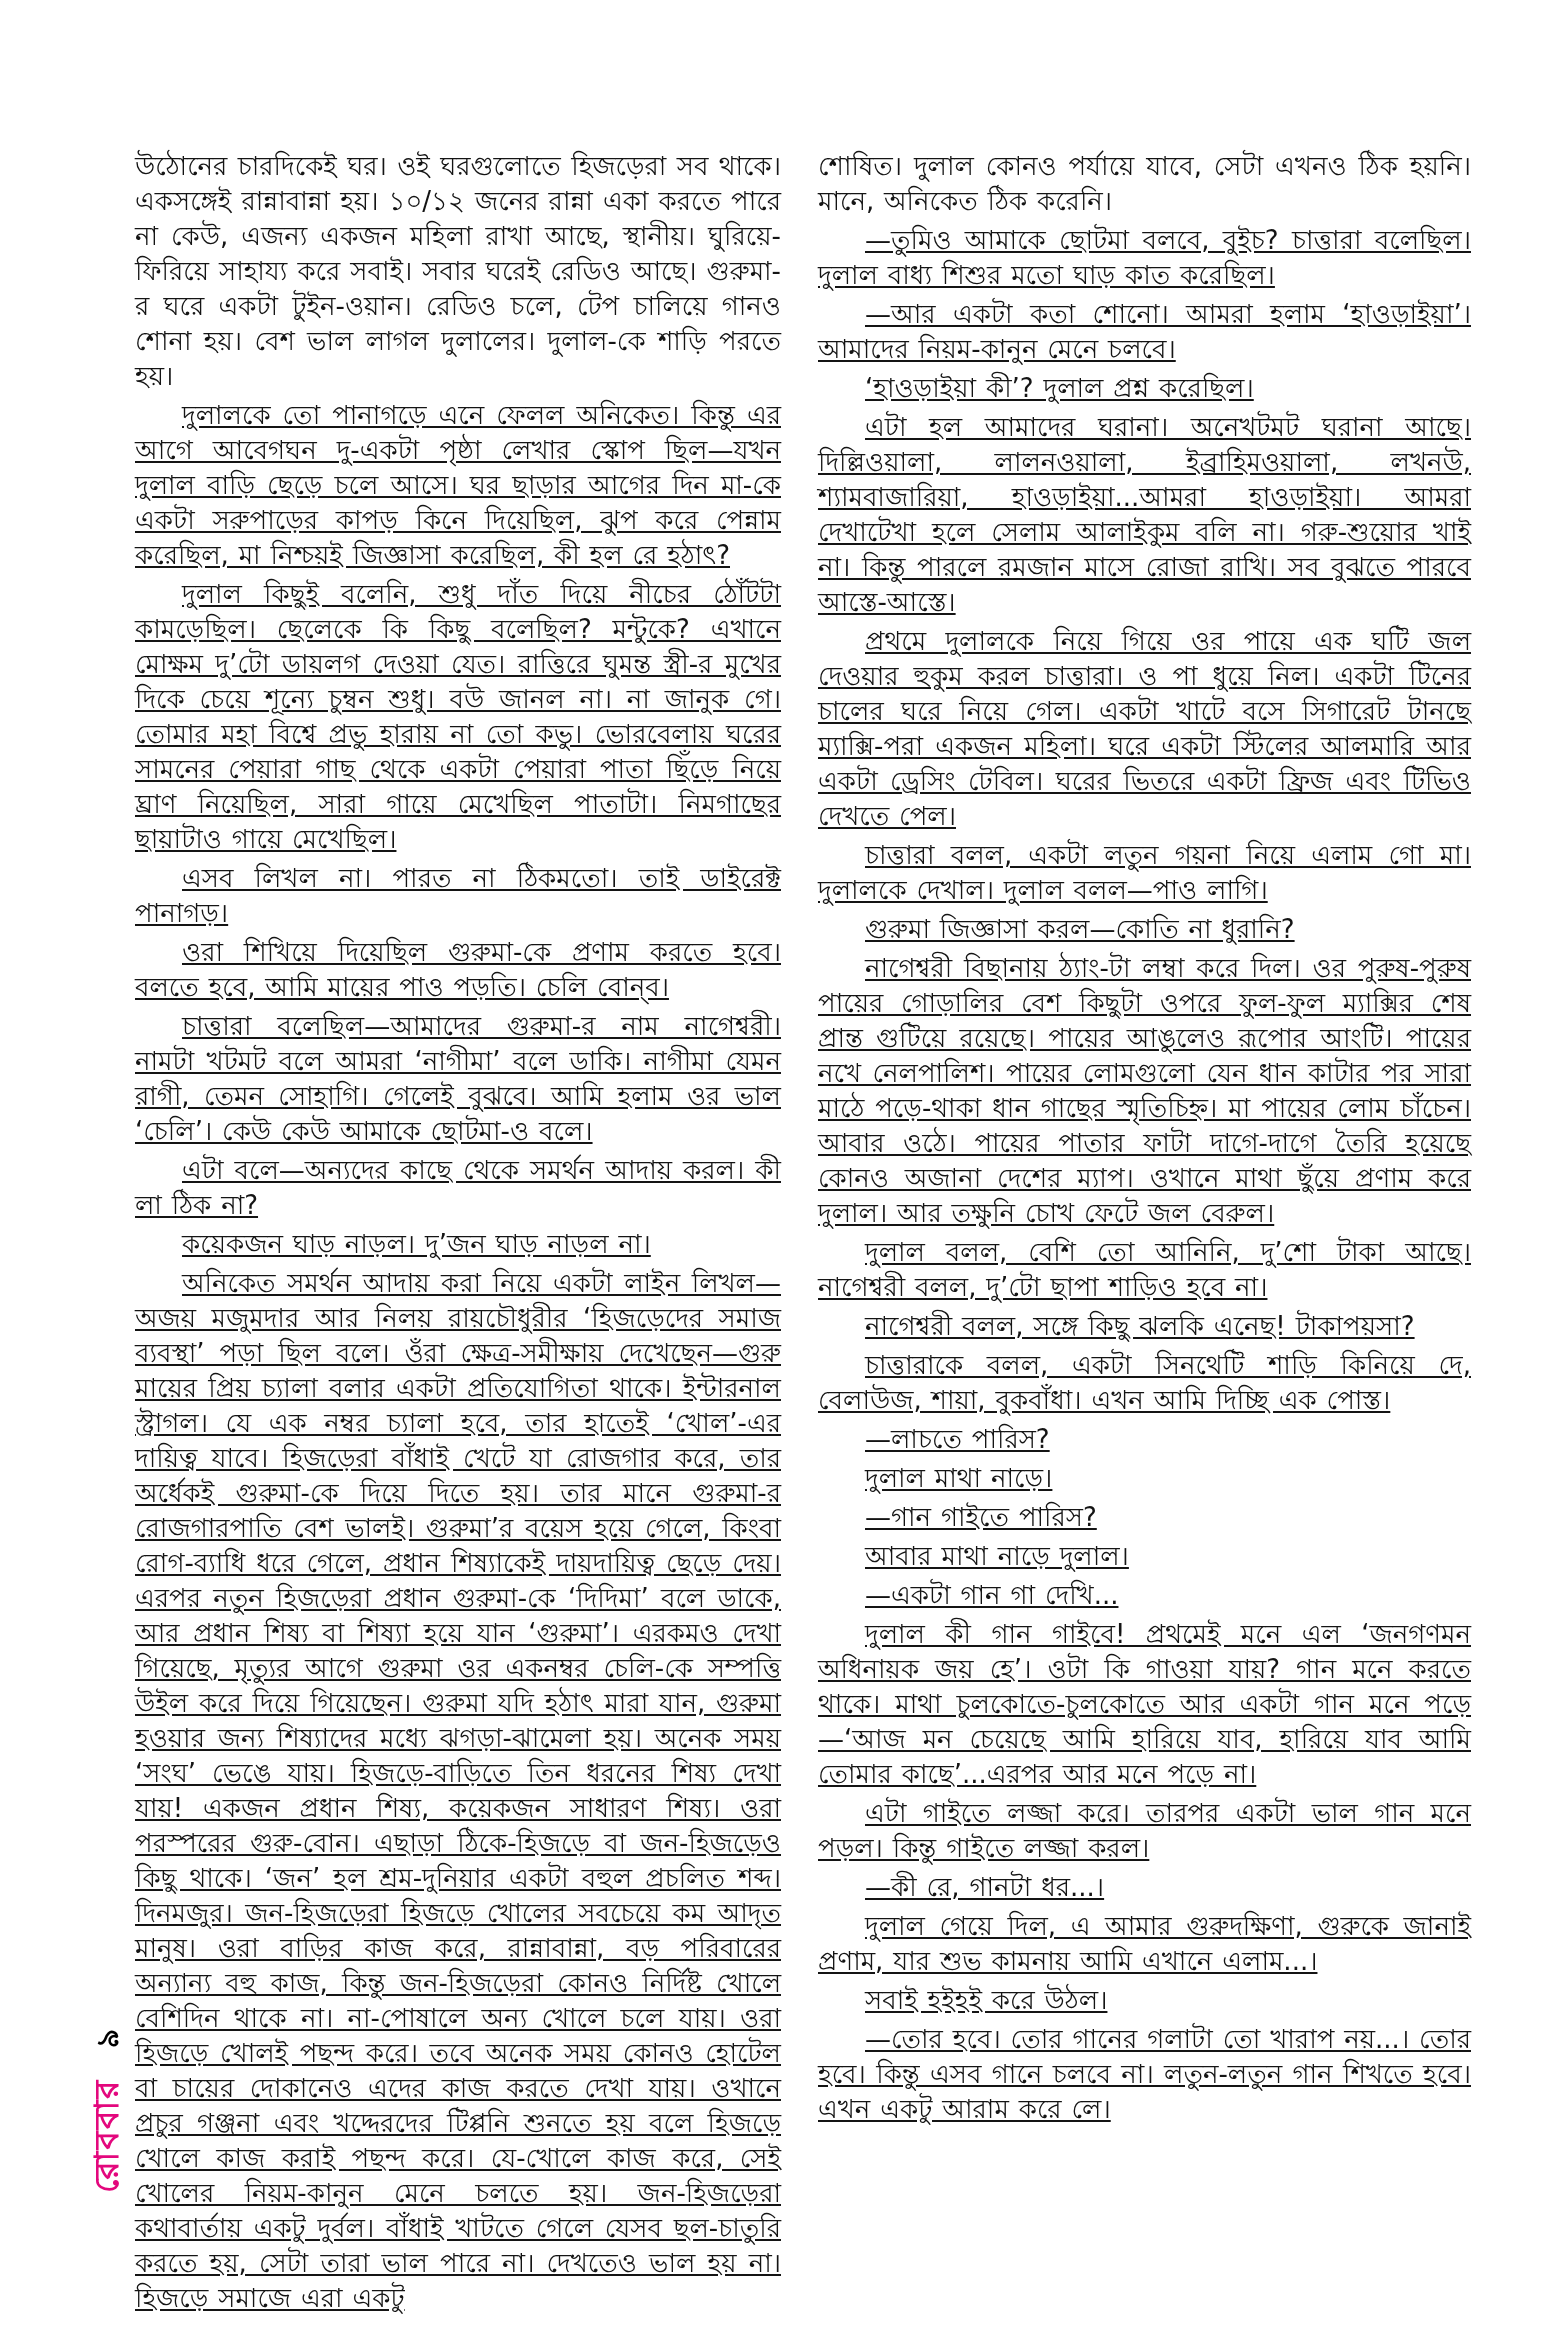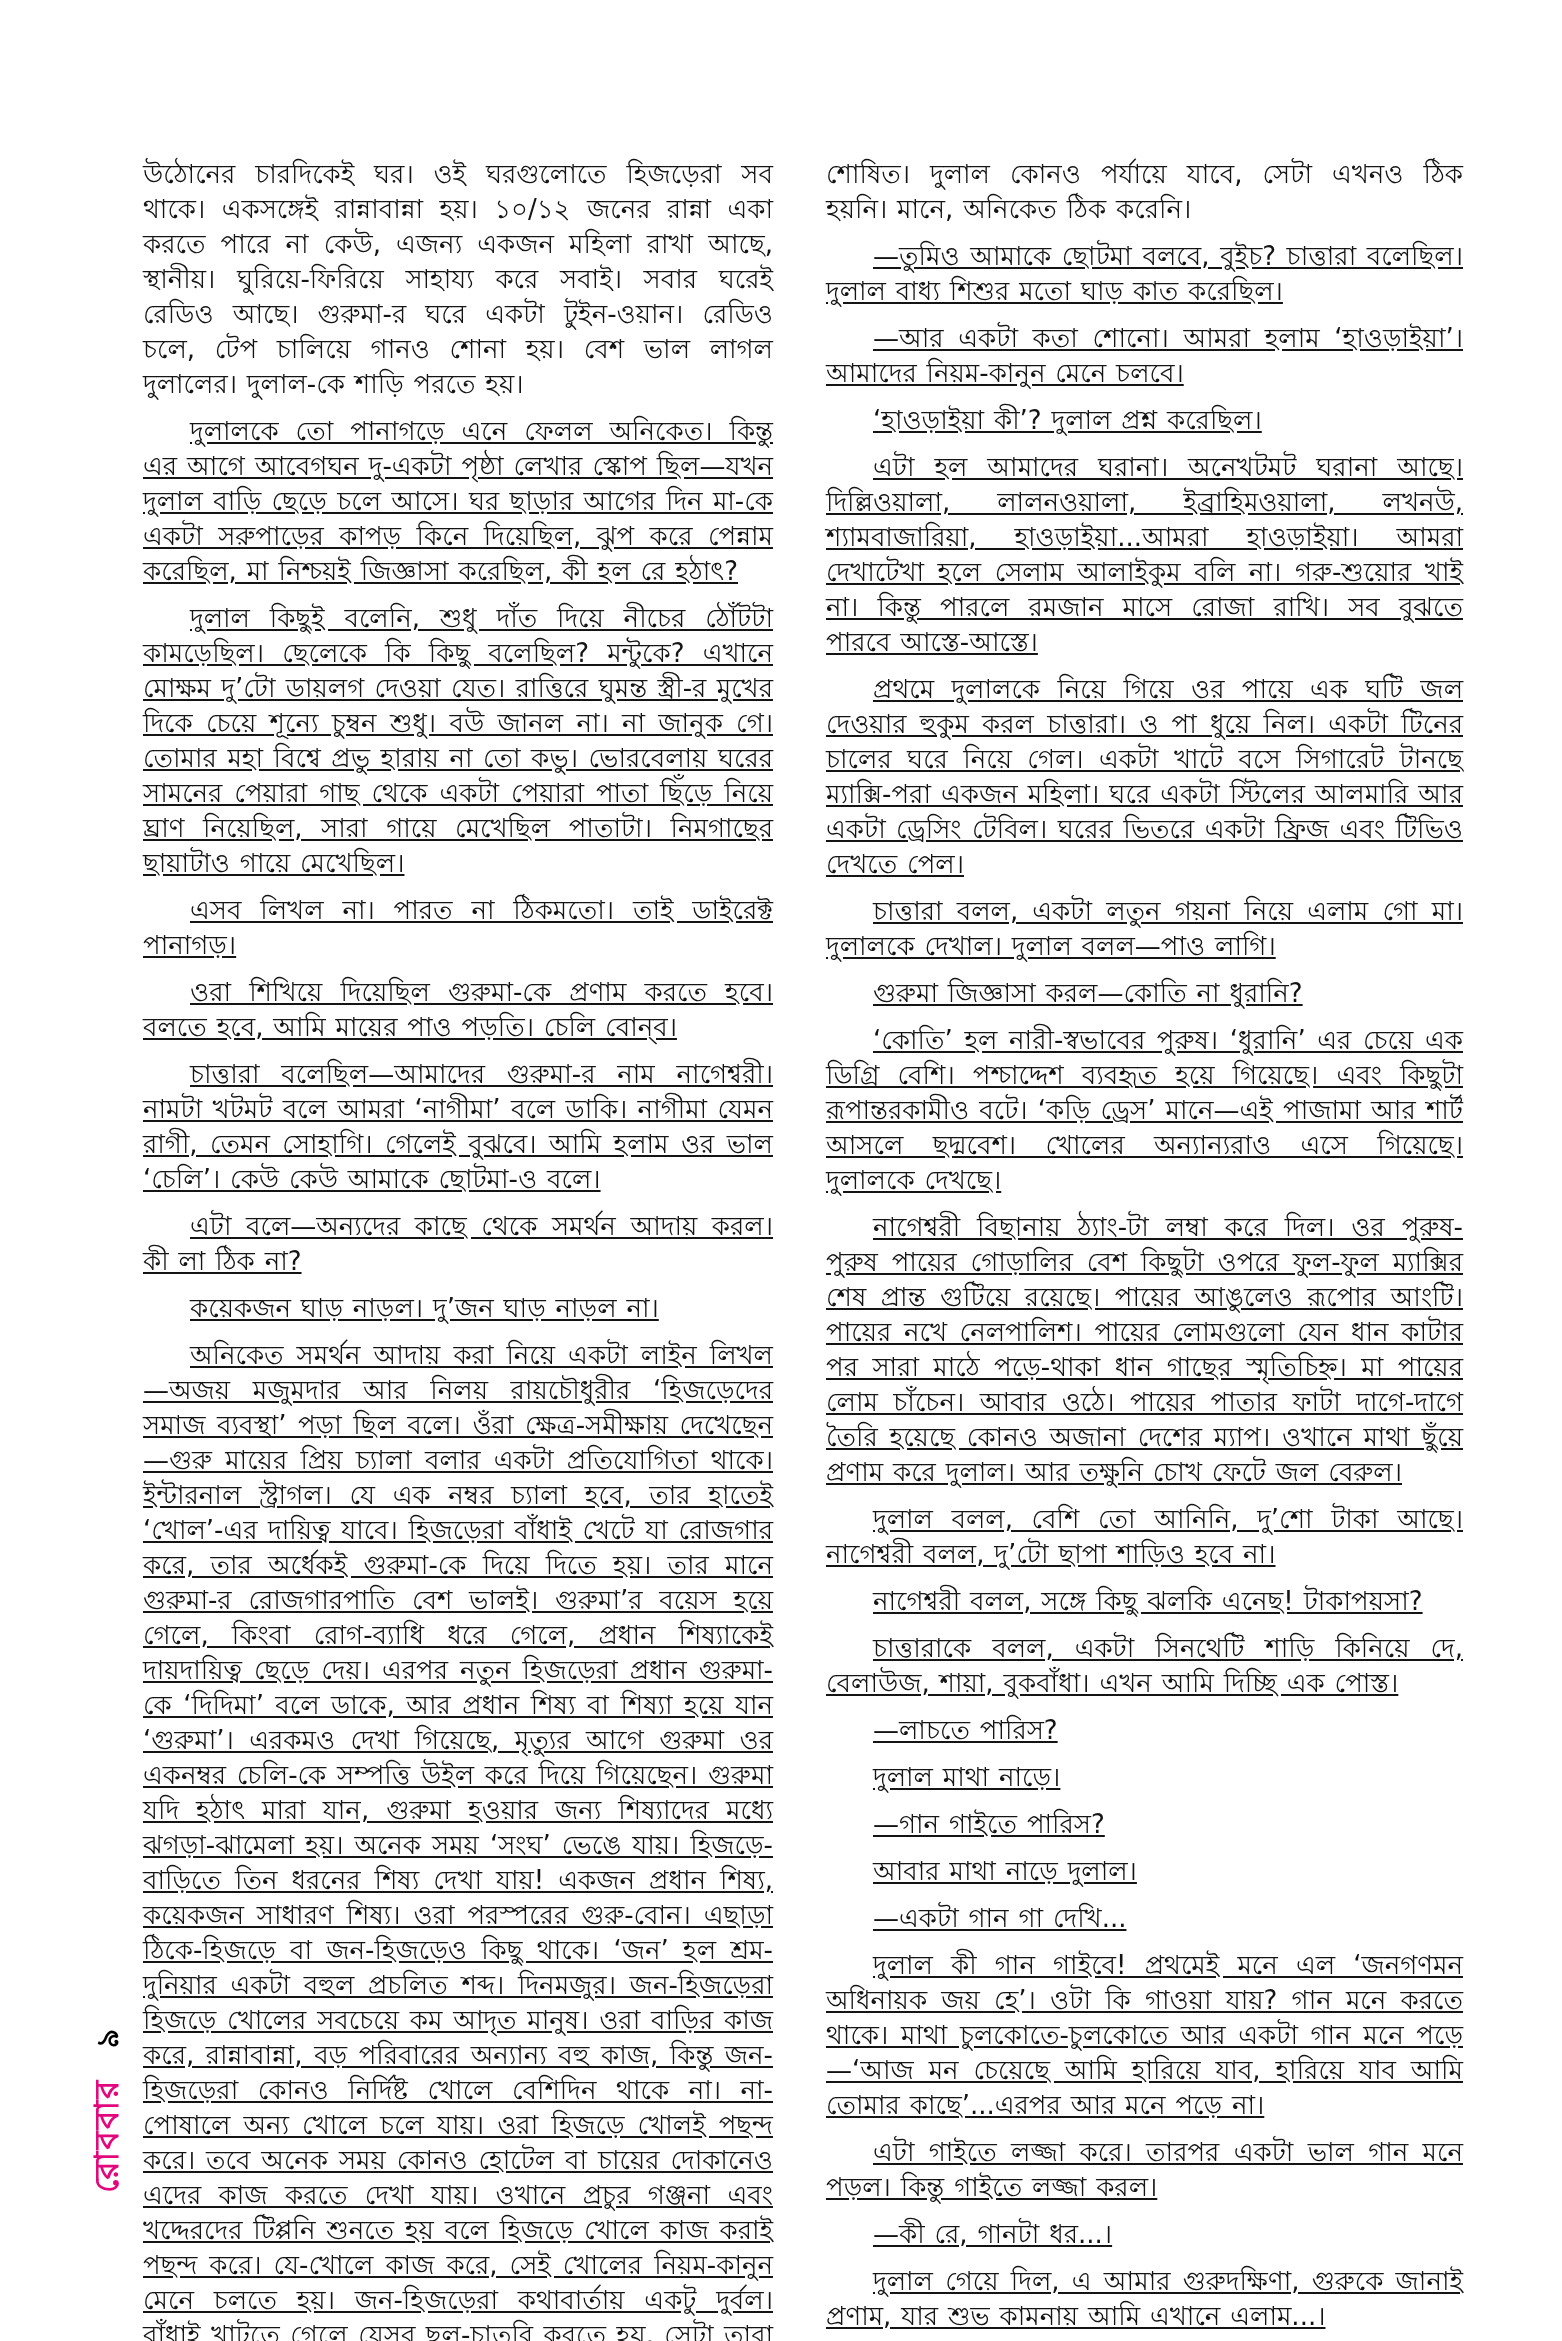--- a/index.html
+++ b/index.html
@@ -26,21 +26,21 @@
     text-align: justify;
     font-size: 26px;
     line-height: 35px;
     letter-spacing: 0;
     word-spacing: 1.6px;
     color: #141414;
   }
   .column-left  { left: 131px;  width: 654px; }
   .column-right { left: 814px; width: 661px; }
   .column p.para {
-    margin: 12px;
+    margin: 4px;
     padding: 0;
   }
   .column p.para.indent {
     text-indent: 47px;
     text-decoration: underline;
   }
   
   .spine {
     position: absolute;
     left: 81px;
@@ -82,21 +82,20 @@
 
   <section class="column column-right">
       <p class="para">শোষিত। দুলাল কোনও পর্যায়ে যাবে, সেটা এখনও ঠিক হয়নি। মানে, অনিকেত ঠিক করেনি।</p>
       <p class="para indent">—তুমিও আমাকে ছোটমা বলবে, বুইচ? চাত্তারা বলেছিল। দুলাল বাধ্য শিশুর মতো ঘাড় কাত করেছিল।</p>
       <p class="para indent">—আর একটা কতা শোনো। আমরা হলাম ‘হাওড়াইয়া’। আমাদের নিয়ম-কানুন মেনে চলবে।</p>
       <p class="para indent">‘হাওড়াইয়া কী’? দুলাল প্রশ্ন করেছিল।</p>
       <p class="para indent">এটা হল আমাদের ঘরানা। অনেখটমট ঘরানা আছে। দিল্লিওয়ালা, লালনওয়ালা, ইব্রাহিমওয়ালা, লখনউ, শ্যামবাজারিয়া, হাওড়াইয়া...আমরা হাওড়াইয়া। আমরা দেখাটেখা হলে সেলাম আলাইকুম বলি না। গরু-শুয়োর খাই না। কিন্তু পারলে রমজান মাসে রোজা রাখি। সব বুঝতে পারবে আস্তে-আস্তে।</p>
       <p class="para indent">প্রথমে দুলালকে নিয়ে গিয়ে ওর পায়ে এক ঘটি জল দেওয়ার হুকুম করল চাত্তারা। ও পা ধুয়ে নিল। একটা টিনের চালের ঘরে নিয়ে গেল। একটা খাটে বসে সিগারেট টানছে ম্যাক্সি-পরা একজন মহিলা। ঘরে একটা স্টিলের আলমারি আর একটা ড্রেসিং টেবিল। ঘরের ভিতরে একটা ফ্রিজ এবং টিভিও দেখতে পেল।</p>
       <p class="para indent">চাত্তারা বলল, একটা লতুন গয়না নিয়ে এলাম গো মা। দুলালকে দেখাল। দুলাল বলল—পাও লাগি।</p>
       <p class="para indent">গুরুমা জিজ্ঞাসা করল—কোতি না ধুরানি?</p>
-      <p class="para indent">‘কোতি’ হল নারী-স্বভাবের পুরুষ। ‘ধুরানি’ এর চেয়ে এক ডিগ্রি বেশি। পশ্চাদ্দেশ ব্যবহৃত হয়ে গিয়েছে। এবং কিছুটা রূপান্তরকামীও বটে। ‘কড়ি ড্রেস’ মানে—এই পাজামা আর শার্ট আসলে ছদ্মবেশ। খোলের অন্যান্যরাও এসে গিয়েছে। দুলালকে দেখছে।</p>
       <p class="para indent">নাগেশ্বরী বিছানায় ঠ্যাং-টা লম্বা করে দিল। ওর পুরুষ-পুরুষ পায়ের গোড়ালির বেশ কিছুটা ওপরে ফুল-ফুল ম্যাক্সির শেষ প্রান্ত গুটিয়ে রয়েছে। পায়ের আঙুলেও রূপোর আংটি। পায়ের নখে নেলপালিশ। পায়ের লোমগুলো যেন ধান কাটার পর সারা মাঠে পড়ে-থাকা ধান গাছের স্মৃতিচিহ্ন। মা পায়ের লোম চাঁচেন। আবার ওঠে। পায়ের পাতার ফাটা দাগে-দাগে তৈরি হয়েছে কোনও অজানা দেশের ম্যাপ। ওখানে মাথা ছুঁয়ে প্রণাম করে দুলাল। আর তক্ষুনি চোখ ফেটে জল বেরুল।</p>
       <p class="para indent">দুলাল বলল, বেশি তো আনিনি, দু’শো টাকা আছে। নাগেশ্বরী বলল, দু’টো ছাপা শাড়িও হবে না।</p>
       <p class="para indent">নাগেশ্বরী বলল, সঙ্গে কিছু ঝলকি এনেছ! টাকাপয়সা?</p>
       <p class="para indent">চাত্তারাকে বলল, একটা সিনথেটি শাড়ি কিনিয়ে দে, বেলাউজ, শায়া, বুকবাঁধা। এখন আমি দিচ্ছি এক পোস্ত।</p>
       <p class="para indent">—লাচতে পারিস?</p>
       <p class="para indent">দুলাল মাথা নাড়ে।</p>
       <p class="para indent">—গান গাইতে পারিস?</p>
       <p class="para indent">আবার মাথা নাড়ে দুলাল।</p>
       <p class="para indent">—একটা গান গা দেখি...</p>
       <p class="para indent">দুলাল কী গান গাইবে! প্রথমেই মনে এল ‘জনগণমন অধিনায়ক জয় হে’। ওটা কি গাওয়া যায়? গান মনে করতে থাকে। মাথা চুলকোতে-চুলকোতে আর একটা গান মনে পড়ে—‘আজ মন চেয়েছে আমি হারিয়ে যাব, হারিয়ে যাব আমি তোমার কাছে’...এরপর আর মনে পড়ে না।</p>

